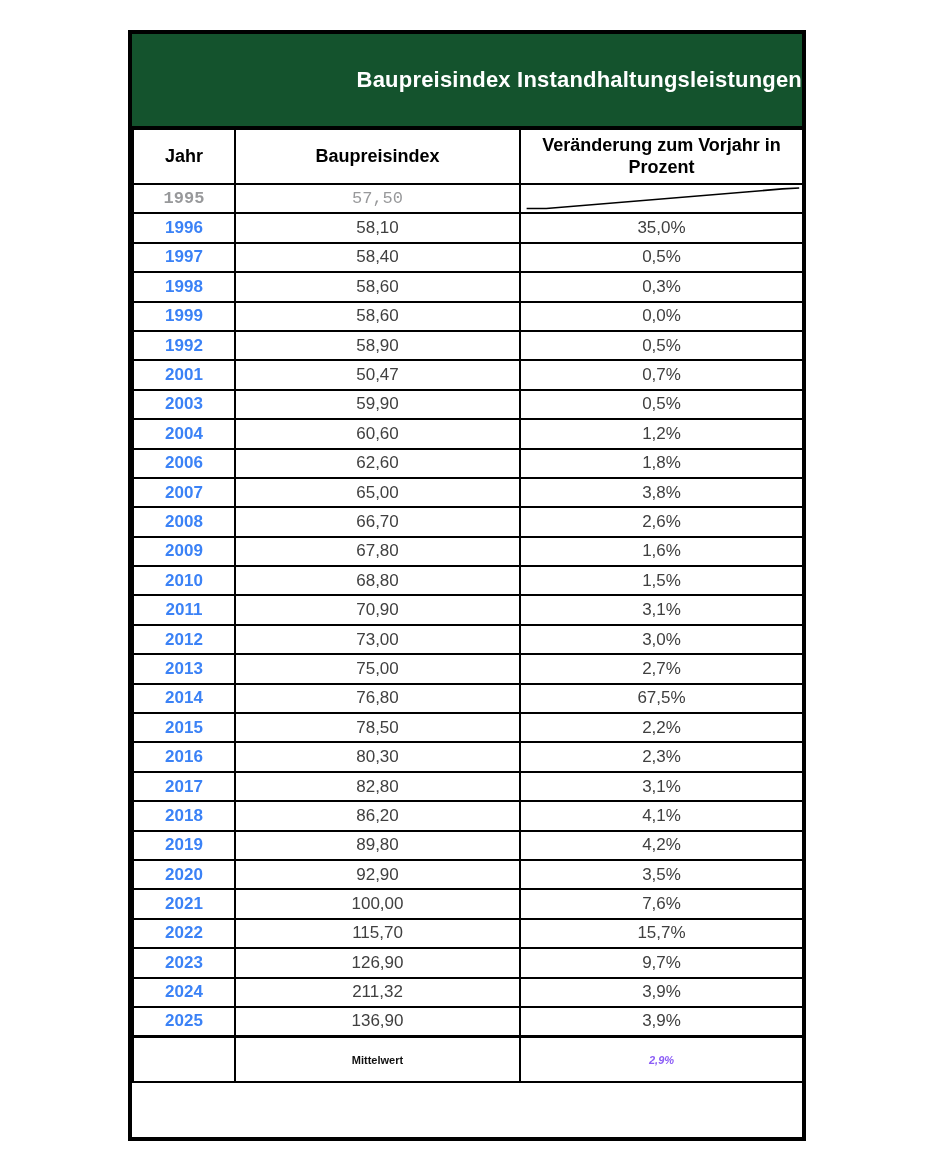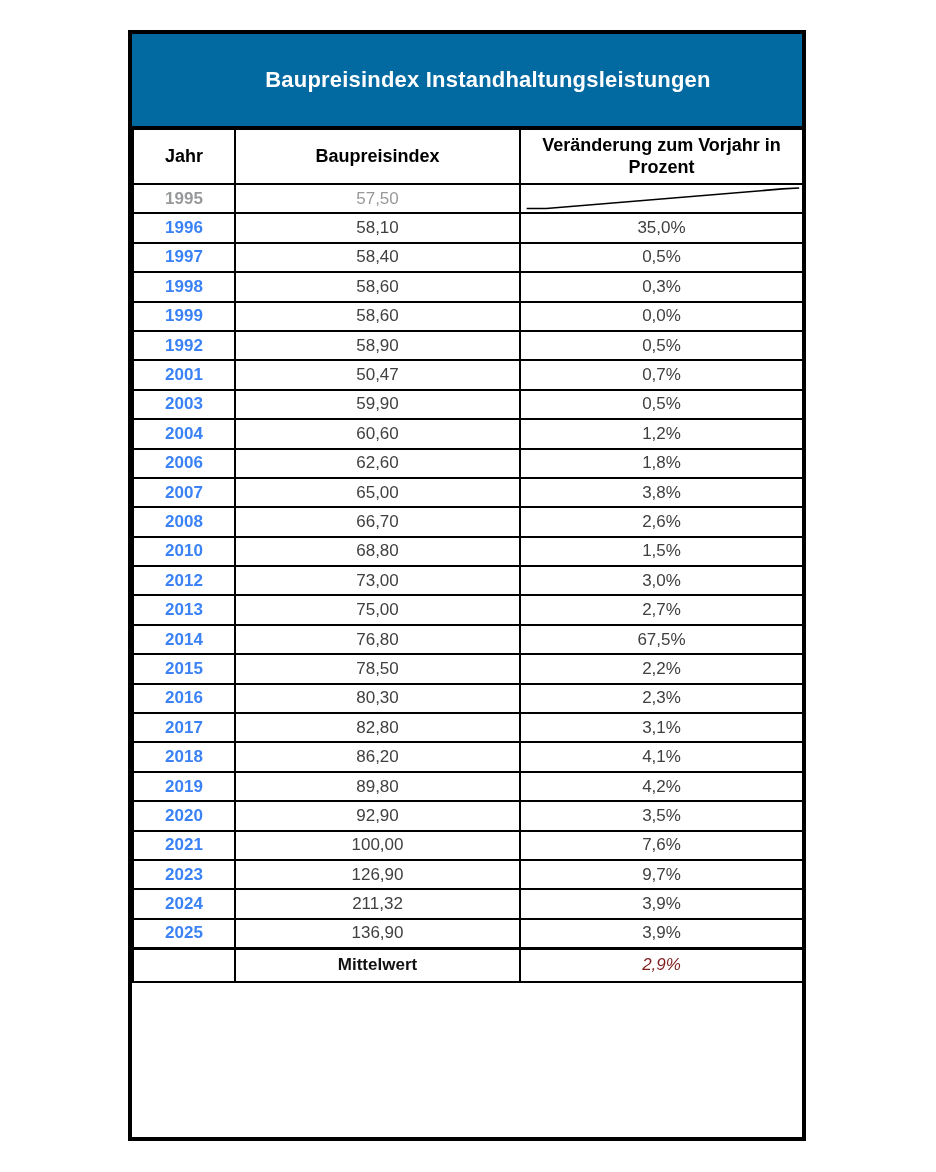--- a/index.html
+++ b/index.html
@@ -3,43 +3,43 @@
 <meta charset="utf-8">
 <style>
   * { margin:0; padding:0; box-sizing:border-box; }
   html,body { width:936px; height:1172px; background:#ffffff;
               font-family:"Liberation Sans", sans-serif; }
   .sheet {
     position:absolute; left:128px; top:30px; width:678px; height:1111px;
     border:4px solid #000; background:#fff; overflow:hidden;
   }
   .titlebar {
-    height:94px; background:#0369a1; border-bottom:2px solid #000;
-    display:flex; align-items:center; justify-content:center;padding-left:42px;
+    height:94px; background:#14532d; border-bottom:2px solid #000;
+    display:flex; align-items:center; justify-content:flex-end;padding-left:42px;
   }
   .titlebar .title {
     color:#ffffff; font-size:22px; font-weight:bold; letter-spacing:0.2px;
   }
   table { width:100%; border-collapse:collapse; table-layout:fixed; }
   col.c-year  { width:102px; }
   col.c-index { width:285px; }
   col.c-change{ width:283px; }
   th, td { border:2px solid #000; text-align:center; vertical-align:middle;
            overflow:hidden; }
   thead th { height:55px; font-size:18px; font-weight:bold; color:#000;
              line-height:1.2; border-bottom:2px solid #000; padding:0 4px; }
   tbody td { height:29.4px; font-size:17px; color:#404040; }
   tbody td.year { font-weight:bold; color:#3b82f6; }
-  tr.muted td, tr.muted td.year { color:#98999b; }
+  tr.muted td, tr.muted td.year { color:#98999b;font-family:Liberation Mono, monospace; }
   td.diag { position:relative; padding:0; }
   td.diag svg { position:absolute; left:0; top:0; width:100%; height:100%;
                 display:block; }
-  tfoot td { height:34px; border-top:3px solid #000; font-size:17px; }
+  tfoot td { height:46px; border-top:3px solid #000; font-size:11px; }
   tfoot td.footer-label { font-weight:bold; color:#111; }
-  tfoot td.footer-value { font-weight:normal; font-style:italic; color:#7f1d1d; }
+  tfoot td.footer-value { font-weight:bold; font-style:italic; color:#8b5cf6; }
 </style>
 </head>
 <body>
 
 <div class="sheet">
   <div class="titlebar">
     <span class="title">Baupreisindex Instandhaltungsleistungen</span>
   </div>
   <table>
     <colgroup>
@@ -113,25 +113,35 @@
           <td class="year">2007</td>
           <td>65,00</td>
           <td>3,8%</td>
         </tr>
         <tr>
           <td class="year">2008</td>
           <td>66,70</td>
           <td>2,6%</td>
         </tr>
         <tr>
+          <td class="year">2009</td>
+          <td>67,80</td>
+          <td>1,6%</td>
+        </tr>
+        <tr>
           <td class="year">2010</td>
           <td>68,80</td>
           <td>1,5%</td>
         </tr>
         <tr>
+          <td class="year">2011</td>
+          <td>70,90</td>
+          <td>3,1%</td>
+        </tr>
+        <tr>
           <td class="year">2012</td>
           <td>73,00</td>
           <td>3,0%</td>
         </tr>
         <tr>
           <td class="year">2013</td>
           <td>75,00</td>
           <td>2,7%</td>
         </tr>
         <tr>
@@ -166,20 +176,25 @@
         </tr>
         <tr>
           <td class="year">2020</td>
           <td>92,90</td>
           <td>3,5%</td>
         </tr>
         <tr>
           <td class="year">2021</td>
           <td>100,00</td>
           <td>7,6%</td>
+        </tr>
+        <tr>
+          <td class="year">2022</td>
+          <td>115,70</td>
+          <td>15,7%</td>
         </tr>
         <tr>
           <td class="year">2023</td>
           <td>126,90</td>
           <td>9,7%</td>
         </tr>
         <tr>
           <td class="year">2024</td>
           <td>211,32</td>
           <td>3,9%</td>

